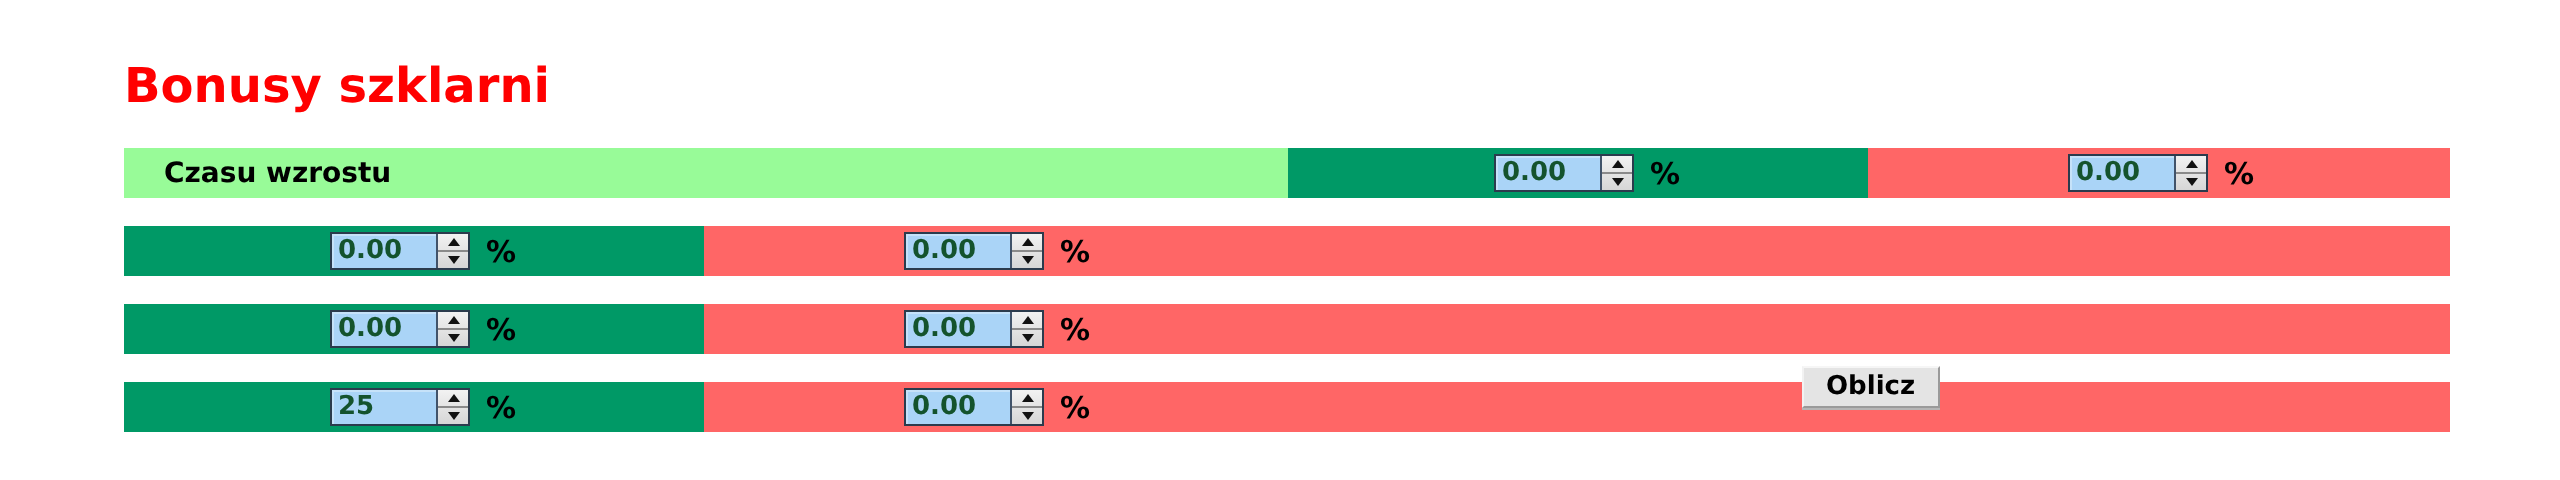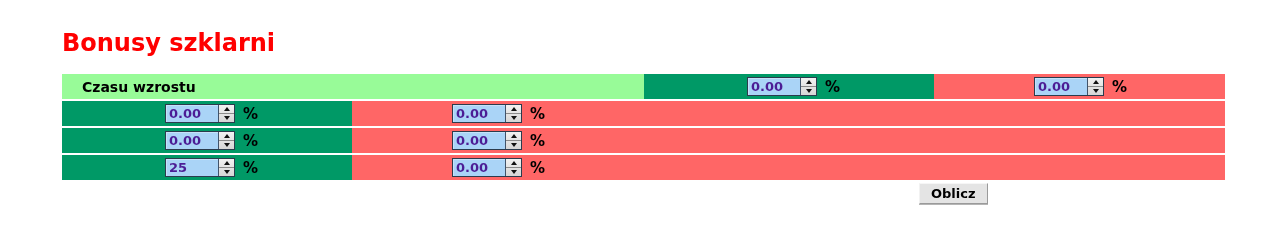--- a/index.html
+++ b/index.html
@@ -36,21 +36,21 @@
     left: 62px;
     top: 74px;
     width: 1163px;
   }
 
   .bonus-row {
     position: relative;
     display: flex;
     align-items: stretch;
     height: 25px;
-    margin-bottom: 2px;
+    margin-bottom: 14px;
     background: #ffffff;
   }
 
   .cell-label {
     width: 582px;
     background: #98fb98;
     display: flex;
     align-items: center;
     padding-left: 20px;
     box-sizing: border-box;
@@ -97,21 +97,21 @@
     box-shadow: inset 1px 1px 0 #ffffff55;
   }
 
   .spin-value {
     flex: 1 1 auto;
     display: flex;
     align-items: center;
     padding-left: 3px;
     font-size: 13px;
     font-weight: bold;
-    color: #4c1d95;
+    color: #14532d;
     font-family: "DejaVu Sans", sans-serif;
     line-height: 1;
     overflow: hidden;
   }
 
   .spin-buttons {
     width: 16px;
     border-left: 1px solid #41536a;
     background: linear-gradient(#f2f2f2, #d6d6d6);
     display: flex;
@@ -139,21 +139,21 @@
 
   .pct {
     margin-left: 8px;
     font-size: 15px;
     font-weight: bold;
     color: #000000;
   }
 
   .calc-bar {
     position: absolute;
-    left: 74px;
+    left: 56px;
     top: 183px;
     width: 1163px;
     height: 22px;
   }
 
   .calc-button {
     position: absolute;
     left: 845px;
     top: 0px;
     height: 21px;

